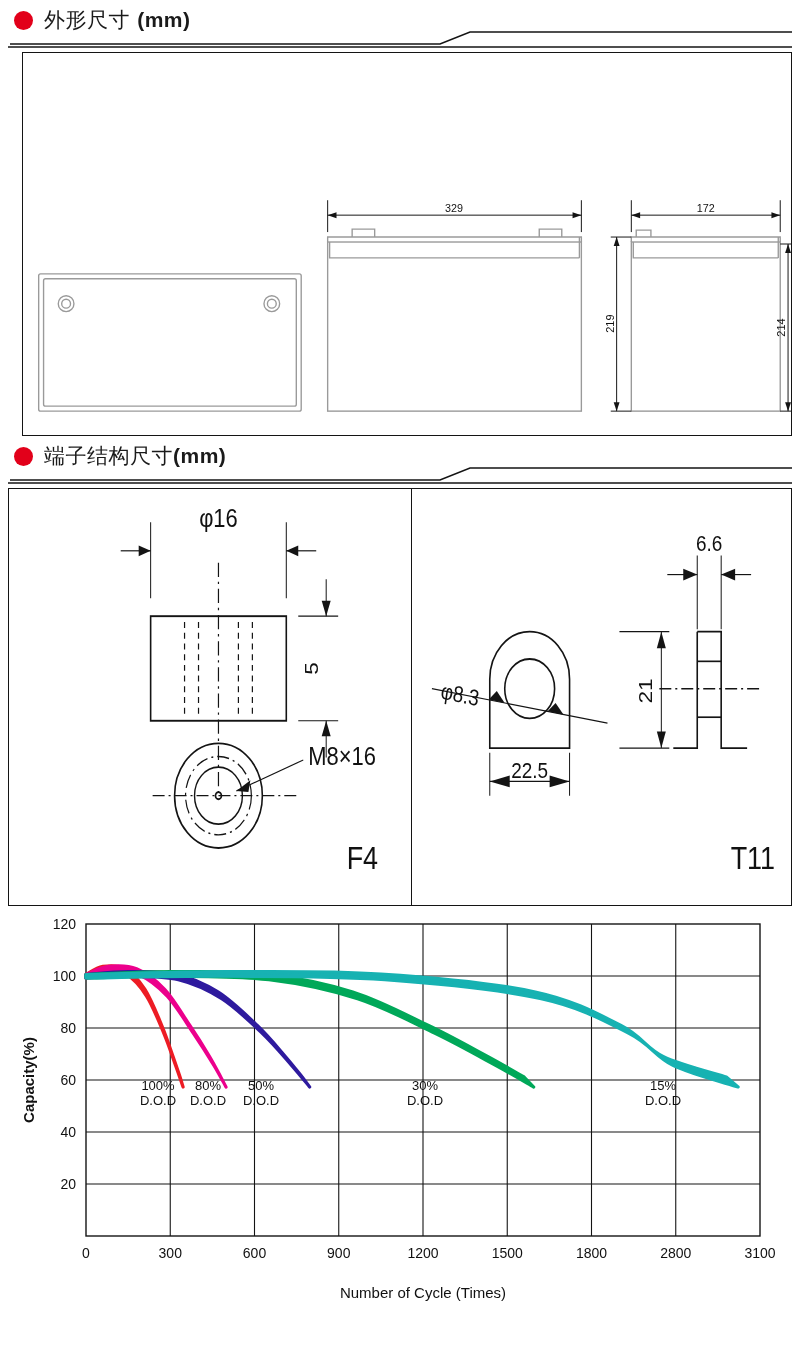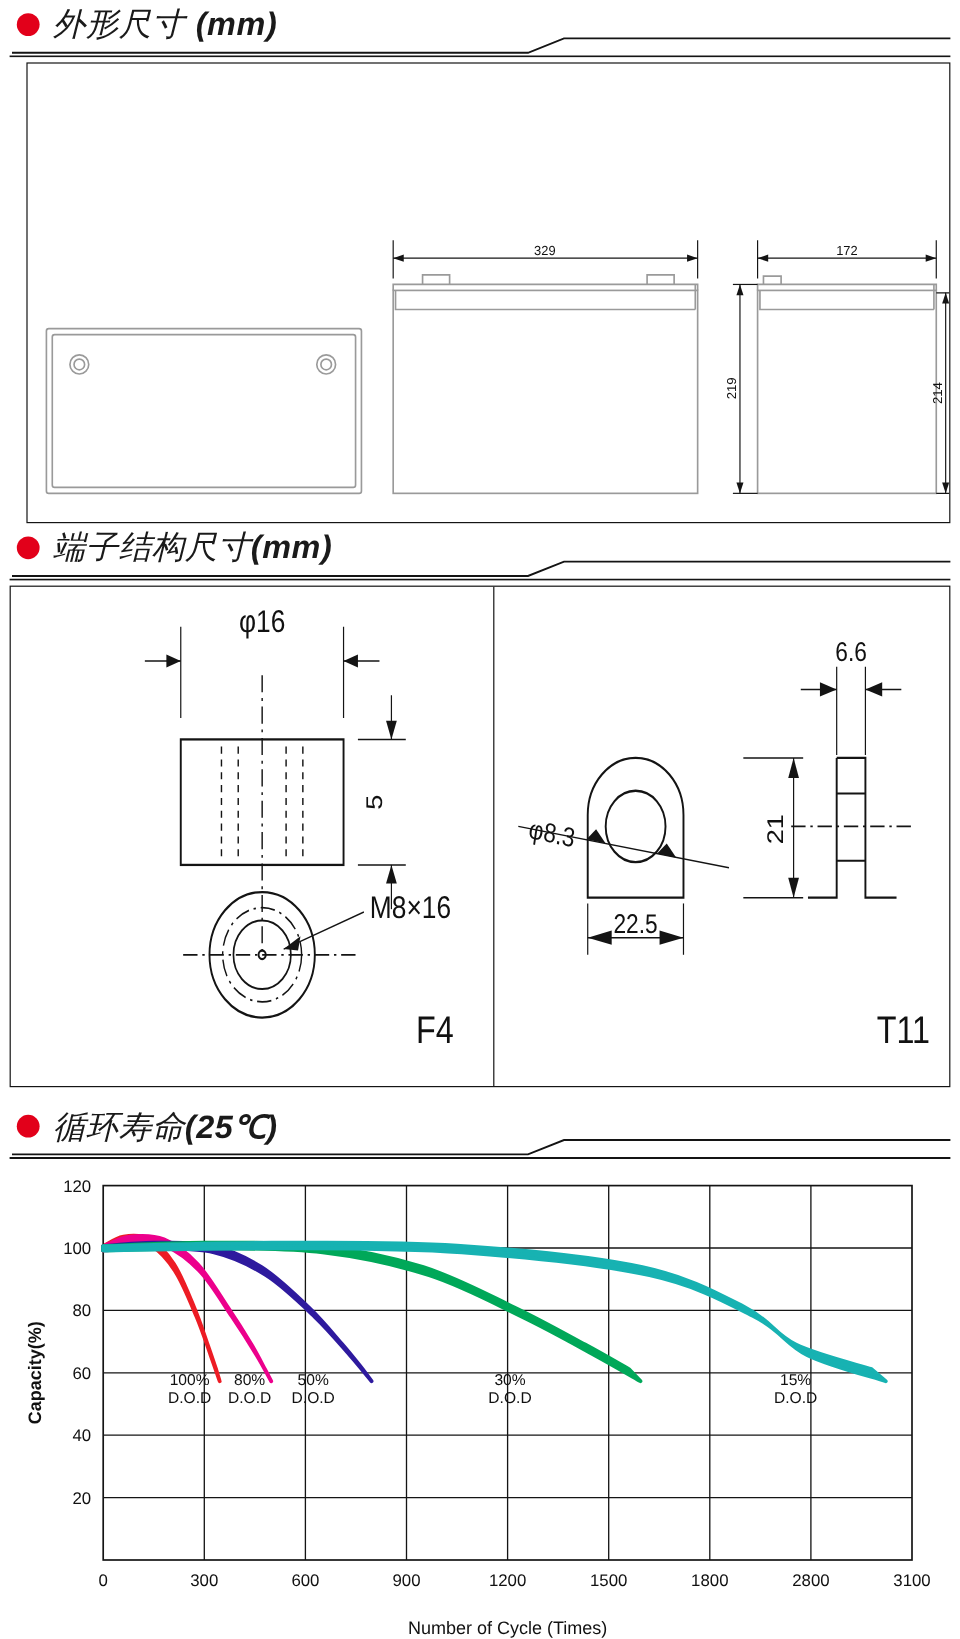--- a/index.html
+++ b/index.html
@@ -13,24 +13,23 @@
 
   
   .section-head { position: relative; height: 52px; }
   .head-row { display: flex; align-items: center; padding-left: 14px; height: 40px; }
   .bullet {
     width: 19px; height: 19px; border-radius: 50%;
     background: #e2001a; display: inline-block; flex: none;
     margin-right: 11px;
   }
   .head-title {
-    font-size: 27px; color: #1a1a1a; letter-spacing: .5px;
+    font-size: 21px; color: #1a1a1a; letter-spacing: .5px;
     font-family: "DejaVu Sans", sans-serif;
     white-space: nowrap;
-    font-style: italic;
   }
   .head-title .lat { font-family: "Liberation Sans", sans-serif; font-weight: bold; }
   .head-rule { position: absolute; left: 0; right: 0; bottom: 4px; height: 18px; }
 
   
   .panel { position: relative; margin: 0 8px; border: 1px solid #141414; background: #fff; }
   .panel-dim { height: 384px; margin-left: 22px; }
   .panel-term { height: 418px; }
   .panel-chart { height: 395px; border: none; }
   .term-divider {
@@ -252,30 +251,20 @@
           <path d="M690,72 l-14,-5 v10 z" fill="#141414"></path>
           <path d="M714,72 l14,-5 v10 z" fill="#141414"></path>
           <text class="dimtext mid" x="702" y="52" text-anchor="middle">6.6</text>
         </g>
 
         <text class="termname" x="768" y="320" text-anchor="end">T11</text>
       </g>
     </svg>
   </div>
 
-  <div class="section-head" style="margin-top:12px;">
-    <div class="head-row">
-      <span class="bullet"></span>
-      <span class="head-title"><span>循环寿命</span><span class="lat">(25℃)</span></span>
-    </div>
-    <svg class="head-rule" viewBox="0 0 800 18" preserveAspectRatio="none">
-      <path class="ln" stroke-width="1.6" d="M10,14 L440,14 L470,2 L792,2"></path>
-      <path class="ln" stroke-width="1.6" d="M8,17 L792,17"></path>
-    </svg>
-  </div>
 
   <div class="panel panel-chart">
     <svg class="svgfull" id="chart-svg" viewBox="0 0 784 395" preserveAspectRatio="none">
       <g id="chart-layer">
           <rect x="78" y="18" width="674" height="312" fill="#fff" stroke="#141414" stroke-width="1.4"></rect>
           <line x1="162.25" y1="18" x2="162.25" y2="330" stroke="#141414" stroke-width="1.1"></line>
           <line x1="246.5" y1="18" x2="246.5" y2="330" stroke="#141414" stroke-width="1.1"></line>
           <line x1="330.75" y1="18" x2="330.75" y2="330" stroke="#141414" stroke-width="1.1"></line>
           <line x1="415" y1="18" x2="415" y2="330" stroke="#141414" stroke-width="1.1"></line>
           <line x1="499.25" y1="18" x2="499.25" y2="330" stroke="#141414" stroke-width="1.1"></line>

